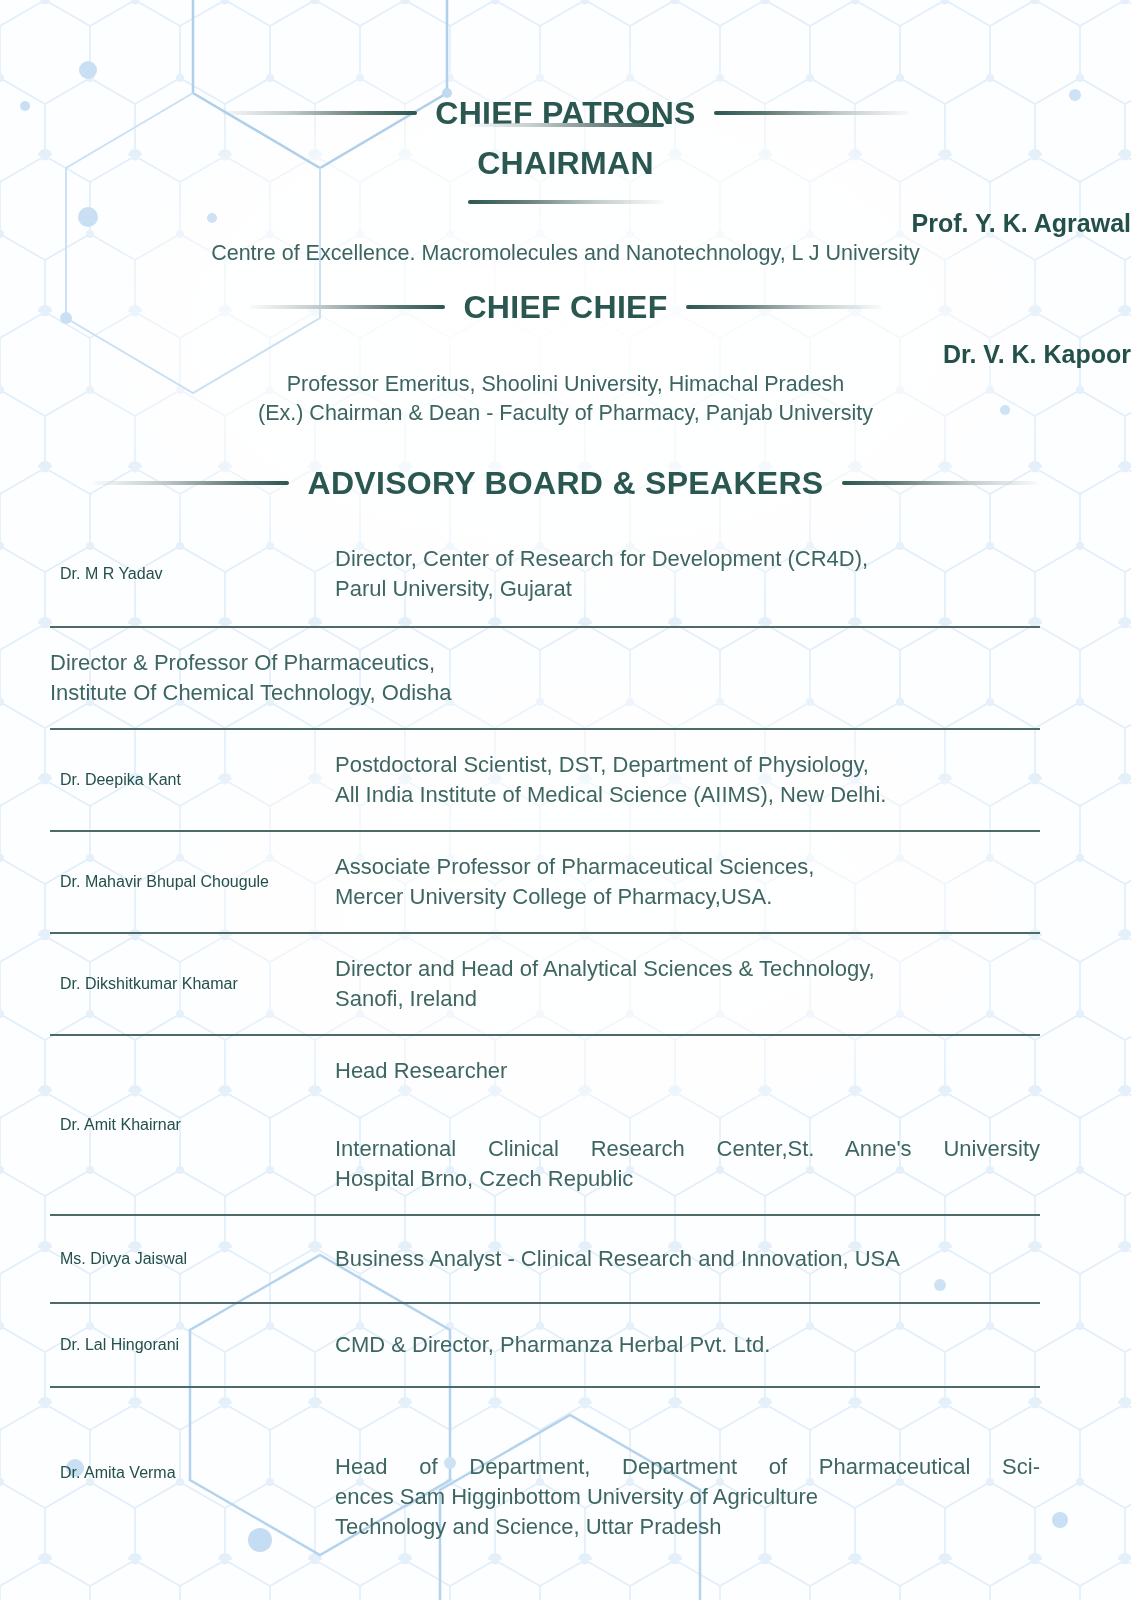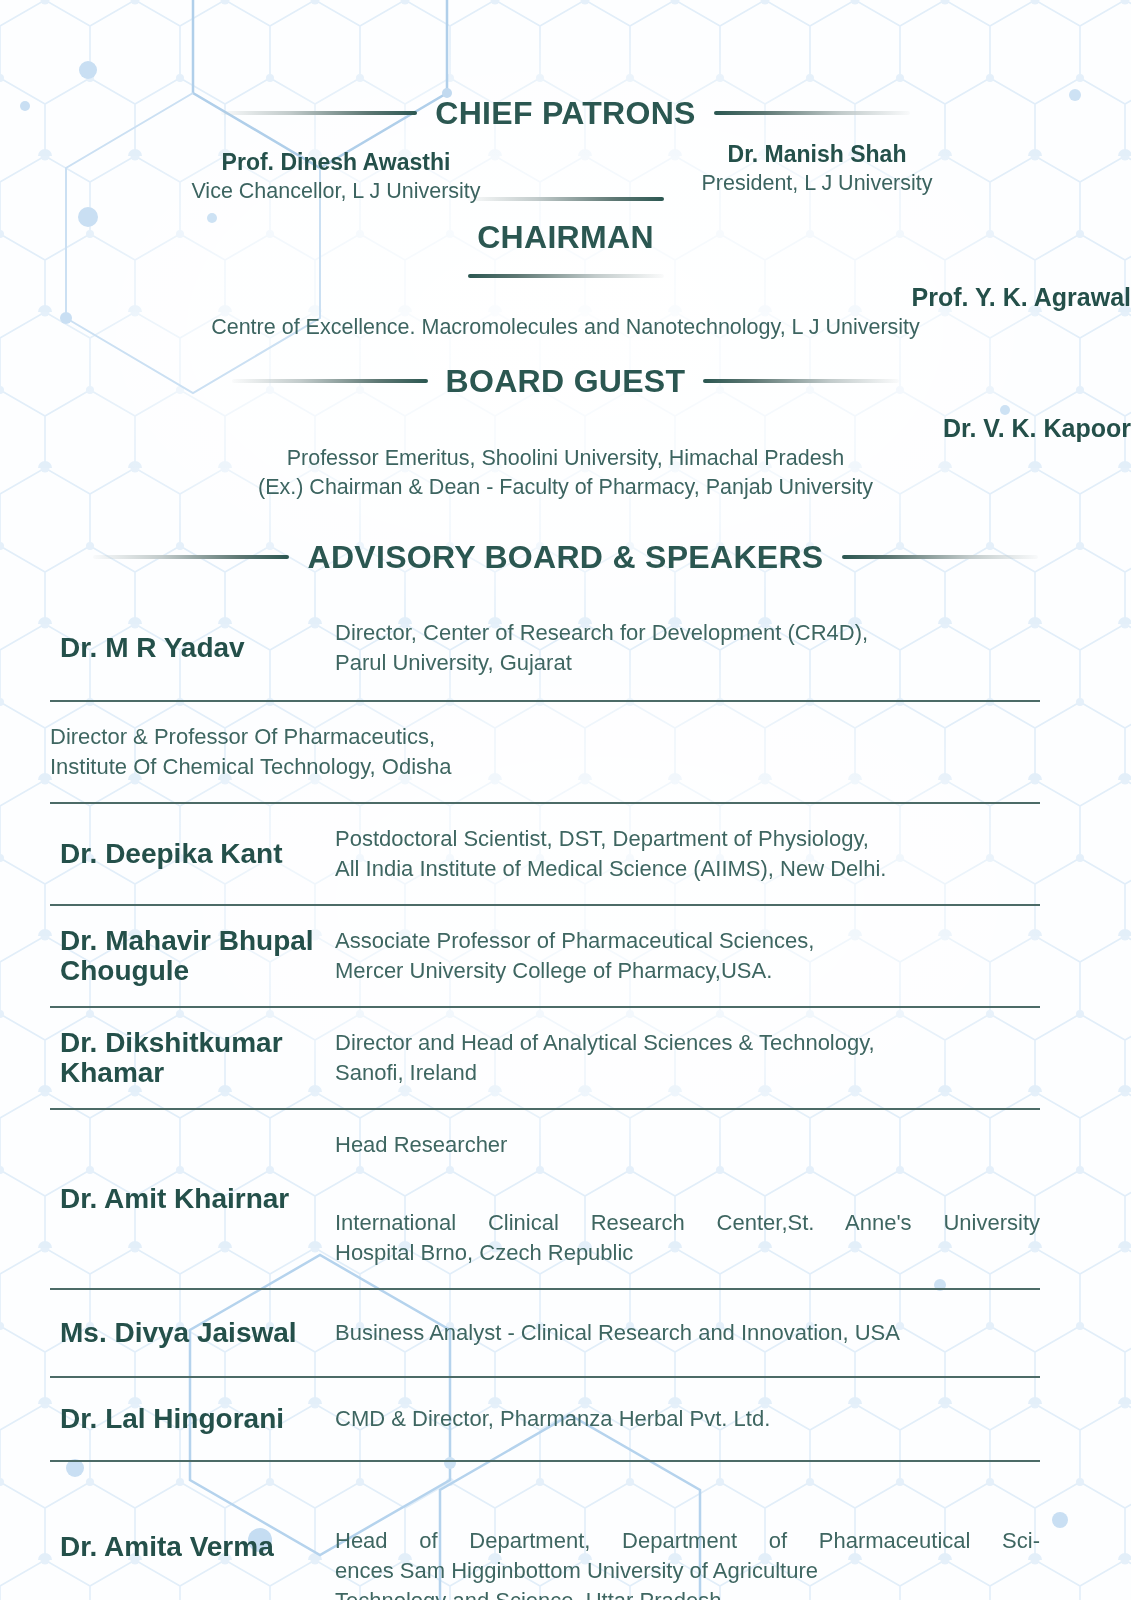--- a/index.html
+++ b/index.html
@@ -38,21 +38,21 @@
 
   
   .advisory-table{margin:21px 0 0 50px;width:990px;}
   .arow{display:flex;align-items:center;border-bottom:2px solid #4c6b67;padding:20px 0;}
   .arow:nth-child(1){padding:22px 0;}
   .arow:nth-child(7){padding:28px 0;}
   .arow:nth-child(8){padding:26px 0;}
   .arow:last-child{border-bottom:none;padding:16px 0 0 0;}
   .aname{
     flex:0 0 285px;box-sizing:border-box;padding-left:10px;padding-right:20px;
-    font-size:28px;font-weight:700;color:#24504a;line-height:30px;
+    font-size:16px;font-weight:400;color:#24504a;line-height:30px;
   }
   .adesc{flex:1;font-size:22px;font-weight:400;color:#3e6661;line-height:30px;}
   .dline{min-height:30px;}
   .dline.just{text-align:justify;text-align-last:justify;margin-top:48px;}
 </style>
 </head>
 <body>
 
 <div class="page">
 
@@ -96,42 +96,32 @@
   </svg>
 
   <div class="content">
 
     <div class="sec-heading">
       <div class="hline left"></div>
       <div class="label">CHIEF PATRONS</div>
       <div class="hline right"></div>
     </div>
 
-    <div class="patrons-row">
-      <div class="patron pleft">
-        <div class="pname">Prof. Dinesh Awasthi</div>
-        <div class="ptitle">Vice Chancellor, L J University</div>
-      </div>
-      <div class="patron pright">
-        <div class="pname">Dr. Manish Shah</div>
-        <div class="ptitle">President, L J University</div>
-      </div>
-    </div>
 
     <div class="sec-heading mt14">
       <div class="hline left"></div>
       <div class="label">CHAIRMAN</div>
       <div class="hline right"></div>
     </div>
     <div class="big-name mt26">Prof. Y. K. Agrawal</div>
     <div class="sub-line">Centre of Excellence. Macromolecules and Nanotechnology, L J University</div>
 
     <div class="sec-heading mt21">
       <div class="hline left"></div>
-      <div class="label">BOARD GUEST</div>
+      <div class="label">CHIEF CHIEF</div>
       <div class="hline right"></div>
     </div>
     <div class="big-name mt13">Dr. V. K. Kapoor</div>
     <div class="sub-line">Professor Emeritus, Shoolini University, Himachal Pradesh</div>
     <div class="sub-line">(Ex.) Chairman &amp; Dean - Faculty of Pharmacy, Panjab University</div>
 
     <div class="sec-heading mt37">
       <div class="hline left"></div>
       <div class="label">ADVISORY BOARD &amp; SPEAKERS</div>
       <div class="hline right"></div>

